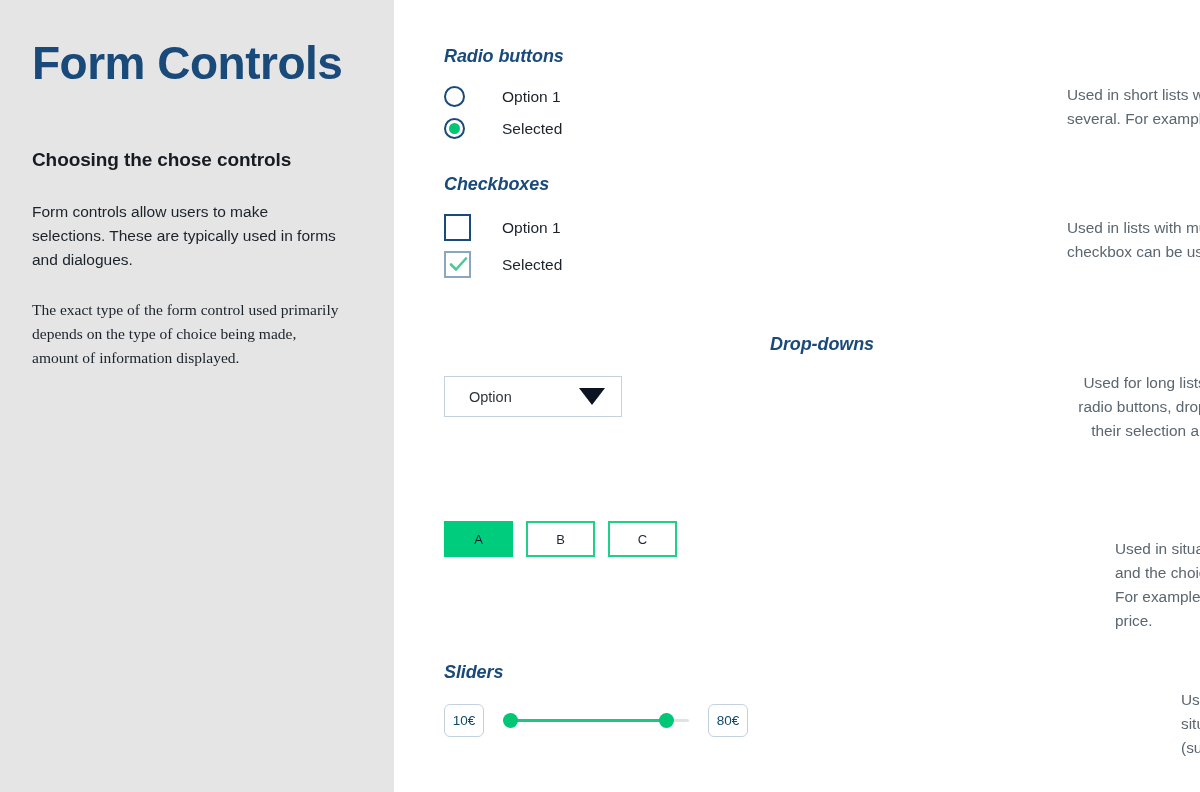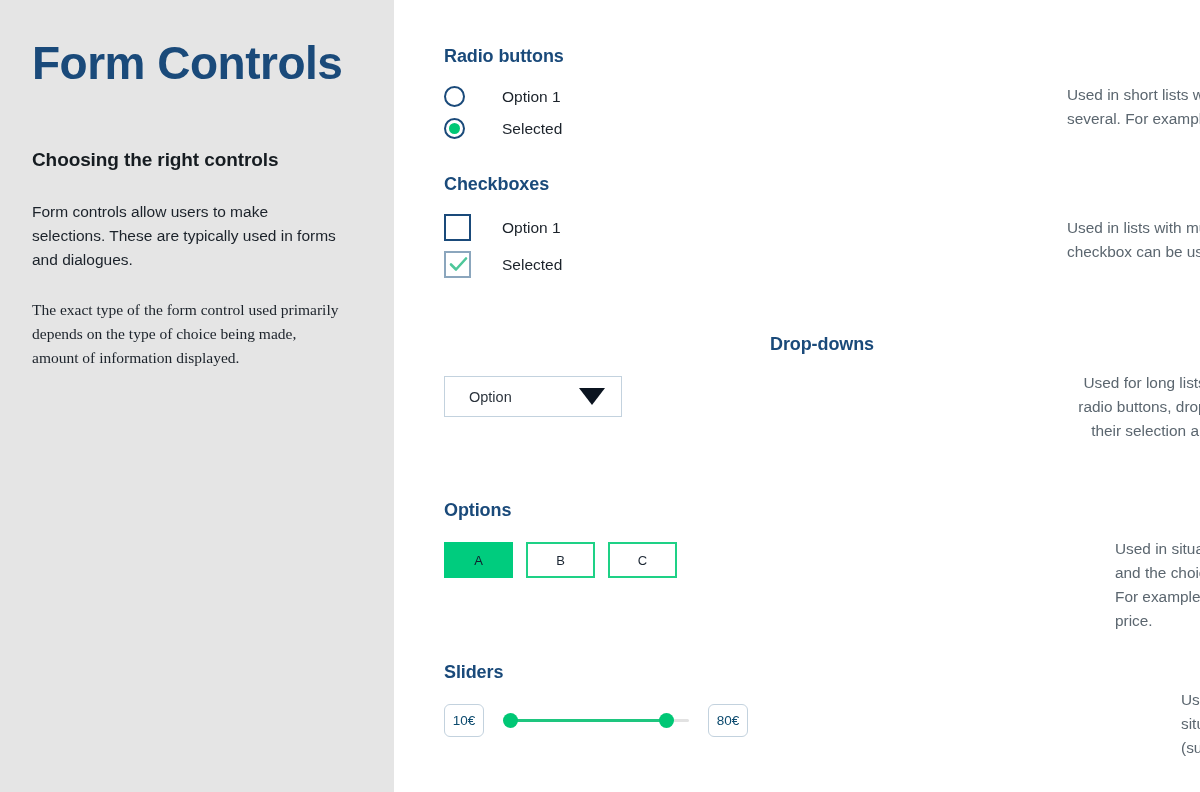--- a/index.html
+++ b/index.html
@@ -70,20 +70,21 @@
     position: absolute;
     left: 0;
     width: 806px;
   }
   .section-head {
     font-size: 18px;
     font-weight: bold;
     color: #1a4a7a;
     letter-spacing: -0.1px;
     margin: 0 0 0 50px;
+    font-style: italic;
   }
   .desc {
     position: absolute;
     font-size: 15.4px;
     line-height: 24px;
     color: #5b666f;
   }
 
   
   .control-row {
@@ -241,21 +242,21 @@
   .knob.left { left: 0px; }
   .knob.right { left: 156px; }
 </style>
 </head>
 <body>
 
 <div class="page">
 
   <aside class="sidebar">
     <h1 class="page-title">Form Controls</h1>
-    <h2 class="sidebar-subtitle">Choosing the right controls</h2>
+    <h2 class="sidebar-subtitle">Choosing the chose controls</h2>
     <p class="sidebar-para">Form controls allow users to make selections. These are typically used in forms and dialogues.</p>
     <p class="sidebar-para second">The exact type of the form control used primarily depends on the type of choice being made, amount of information displayed.</p>
   </aside>
 
   <main class="main">
 
     <section class="section" style="top:46px;">
       <h3 class="section-head">Radio buttons</h3>
 
       <div class="control-row" style="margin-top:19px;">
@@ -298,21 +299,20 @@
 
       <div class="dropdown" style="margin-top:21px;padding-left:24px;">
         <span class="dropdown-value">Option</span>
         <span class="caret"></span>
       </div>
 
       <div class="desc" style="left:673px; top:37px; width:512px;">Used for long lists with a single selection (e.g. country list). Contrary to radio buttons, drop-downs are used in situations where users may know their selection and can filter available options by typing their answer.</div>
     </section>
 
     <section class="section" style="top:500px;">
-      <h3 class="section-head">Options</h3>
 
       <div class="options-row" style="margin-top:21px;">
         <button class="opt active">A</button>
         <button class="opt">B</button>
         <button class="opt">C</button>
       </div>
 
       <div class="desc" style="left:721px; top:37px; width:460px;">Used in situations where user has max. 4 options to choose from and the choices made affect information displayed on the screen. For example, choosing a call duration will affect the estimated price.</div>
     </section>
 

